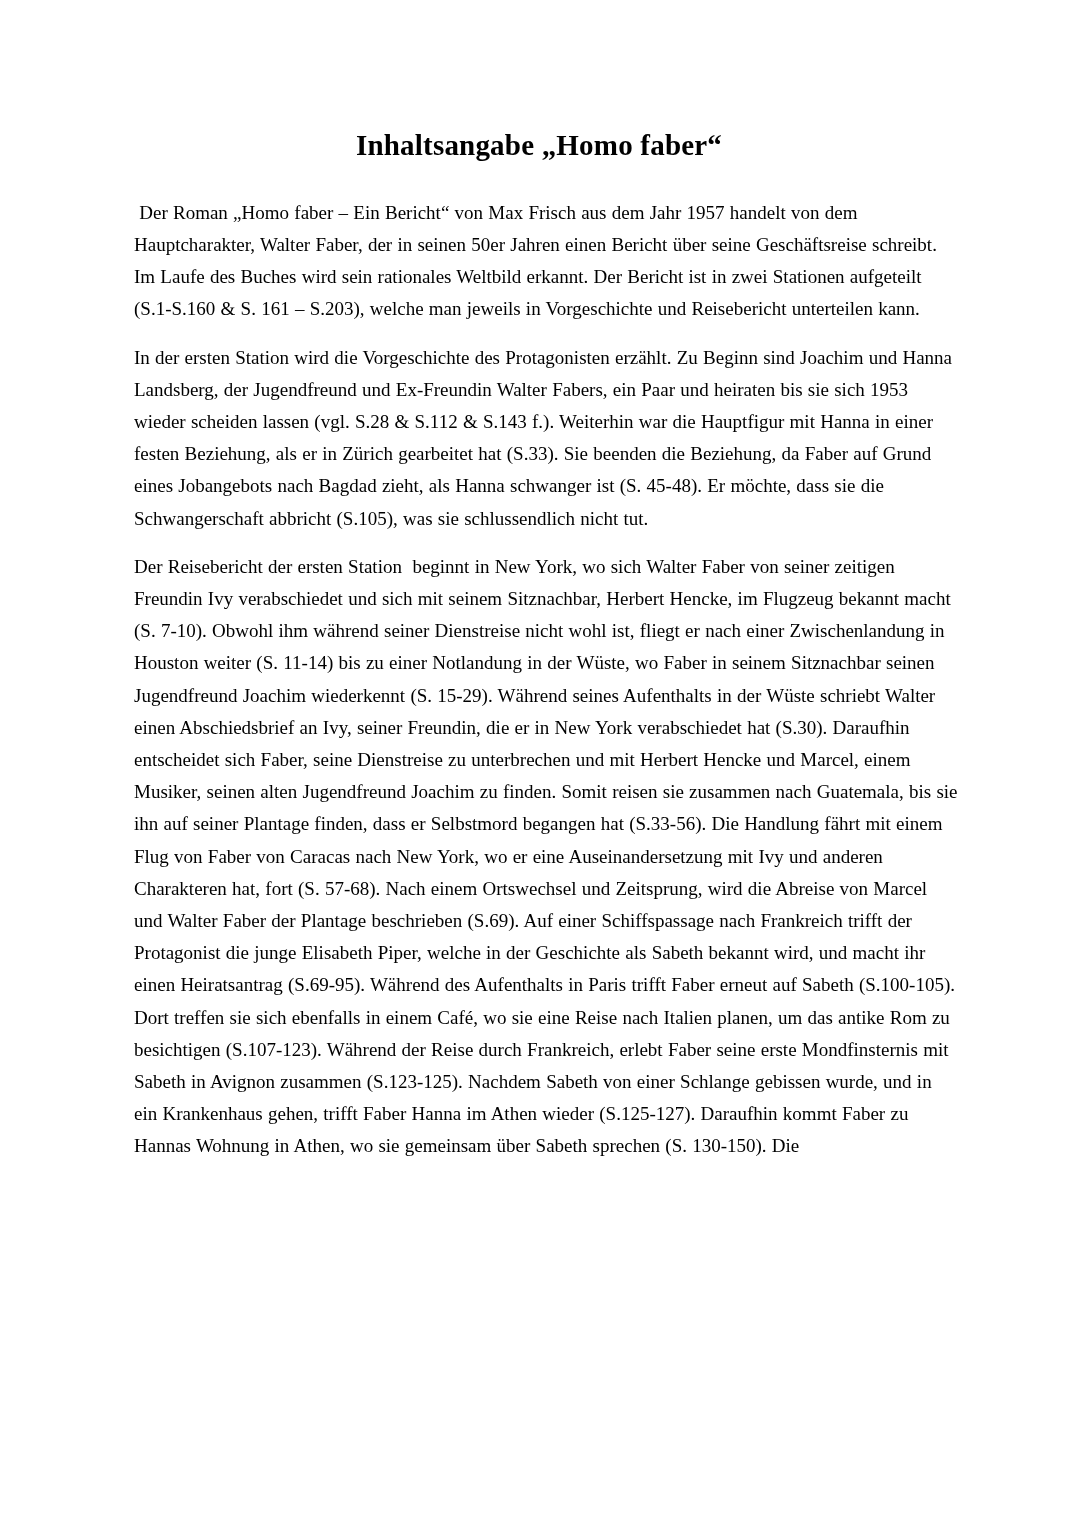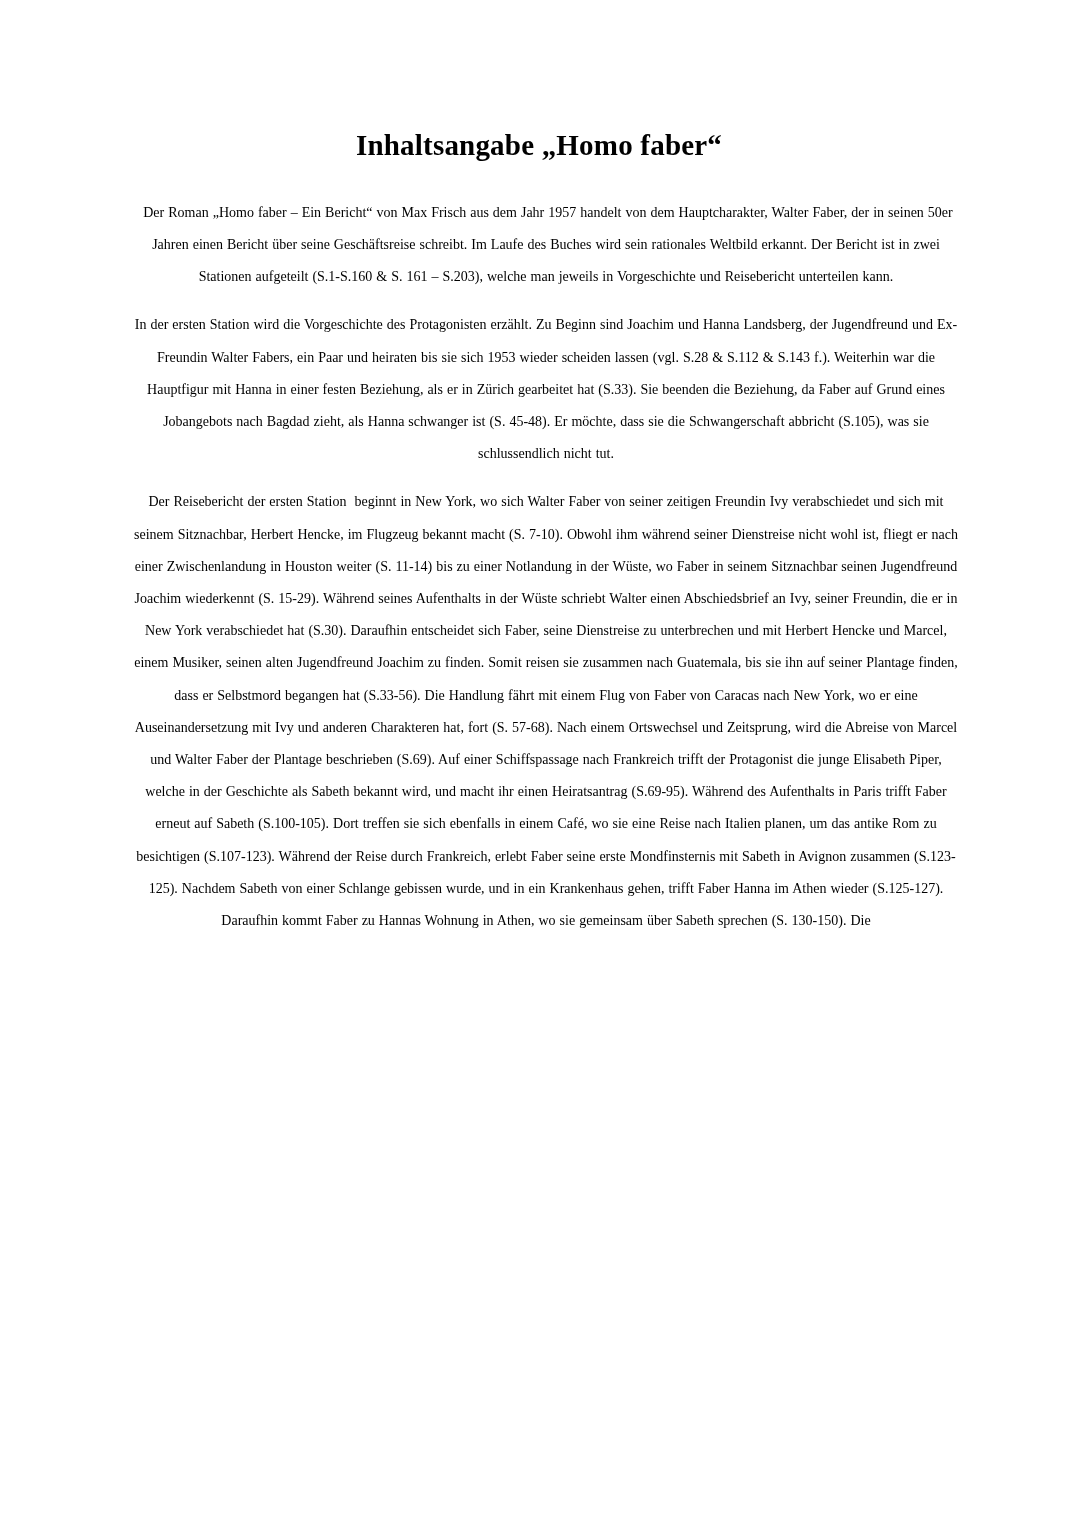--- a/index.html
+++ b/index.html
@@ -21,24 +21,24 @@
   }
   .doc-title {
     font-size: 29px;
     font-weight: bold;
     text-align: center;
     margin: 0 10px 34px 0;
     line-height: 1.2;
     letter-spacing: 0.2px;
   }
   .doc-paragraph {
-    font-size: 14px;
+    font-size: 19px;
     line-height: 32.2px;
     margin: 0 0 16px 4px;
-    text-align: center;
+    text-align: left;
     white-space: pre-wrap;      
     word-spacing: 0.5px;
   }
 </style>
 </head>
 <body>
 
 <div class="page">
   <h1 class="doc-title">Inhaltsangabe „Homo faber“</h1>
 

